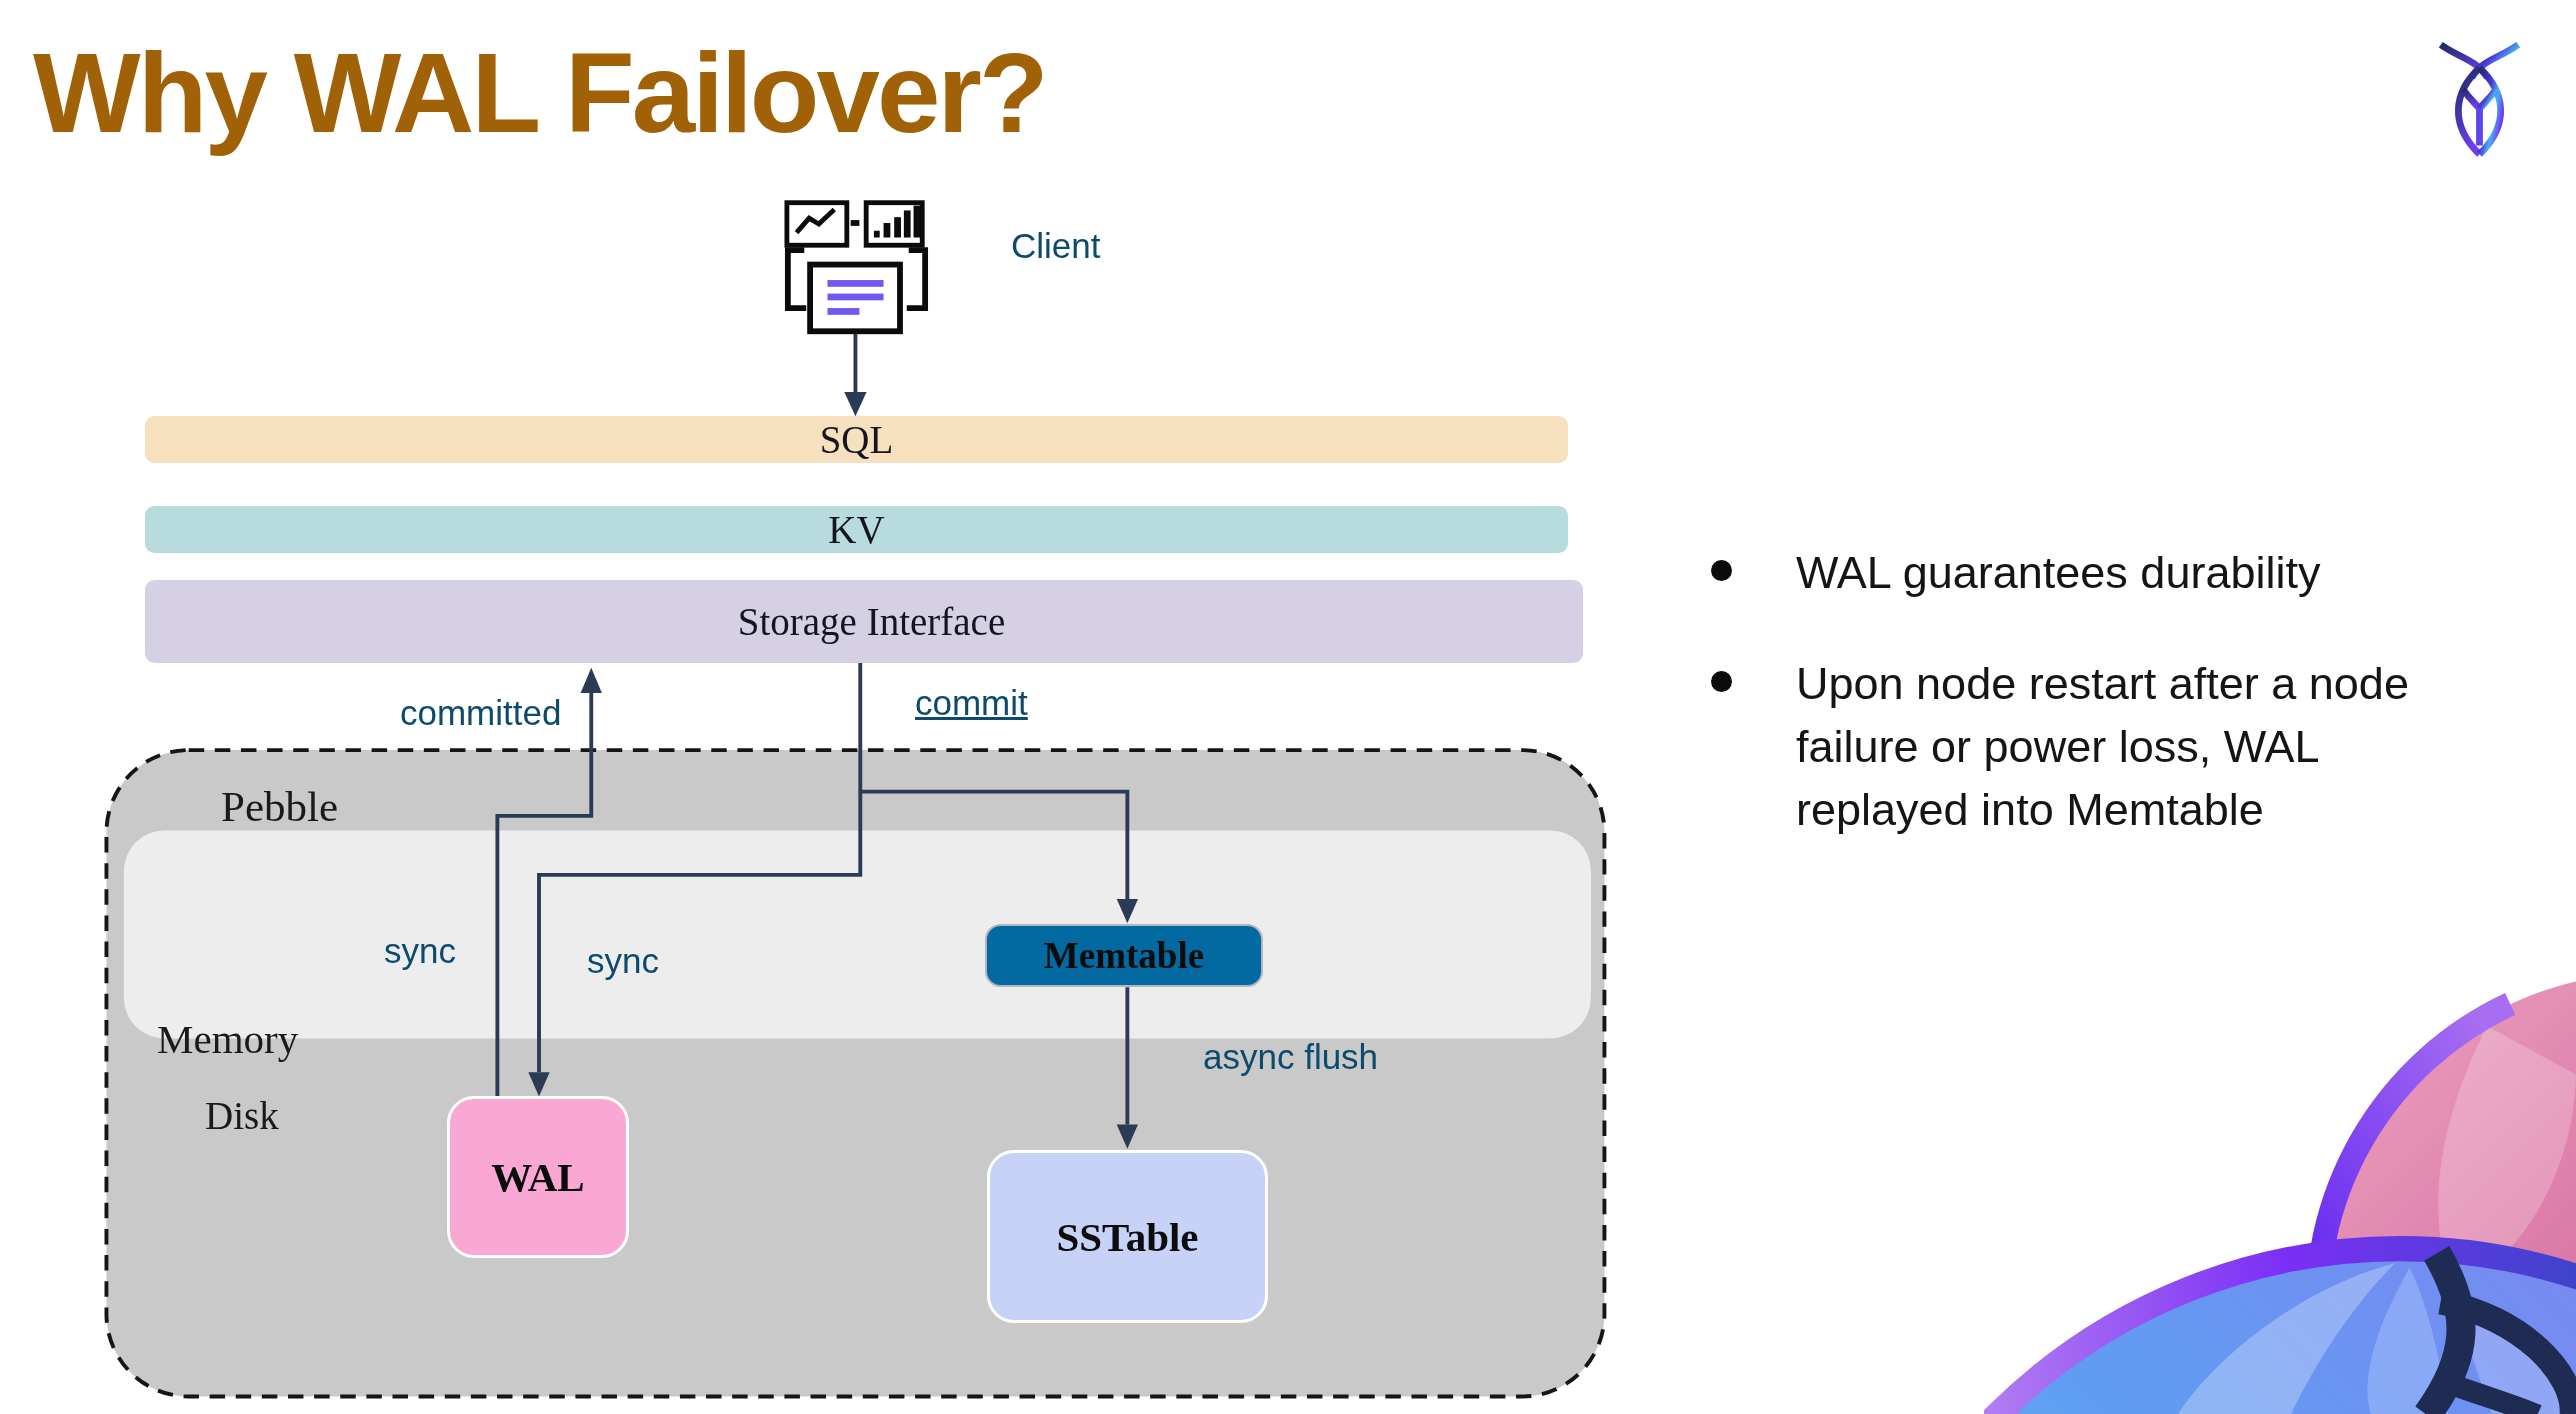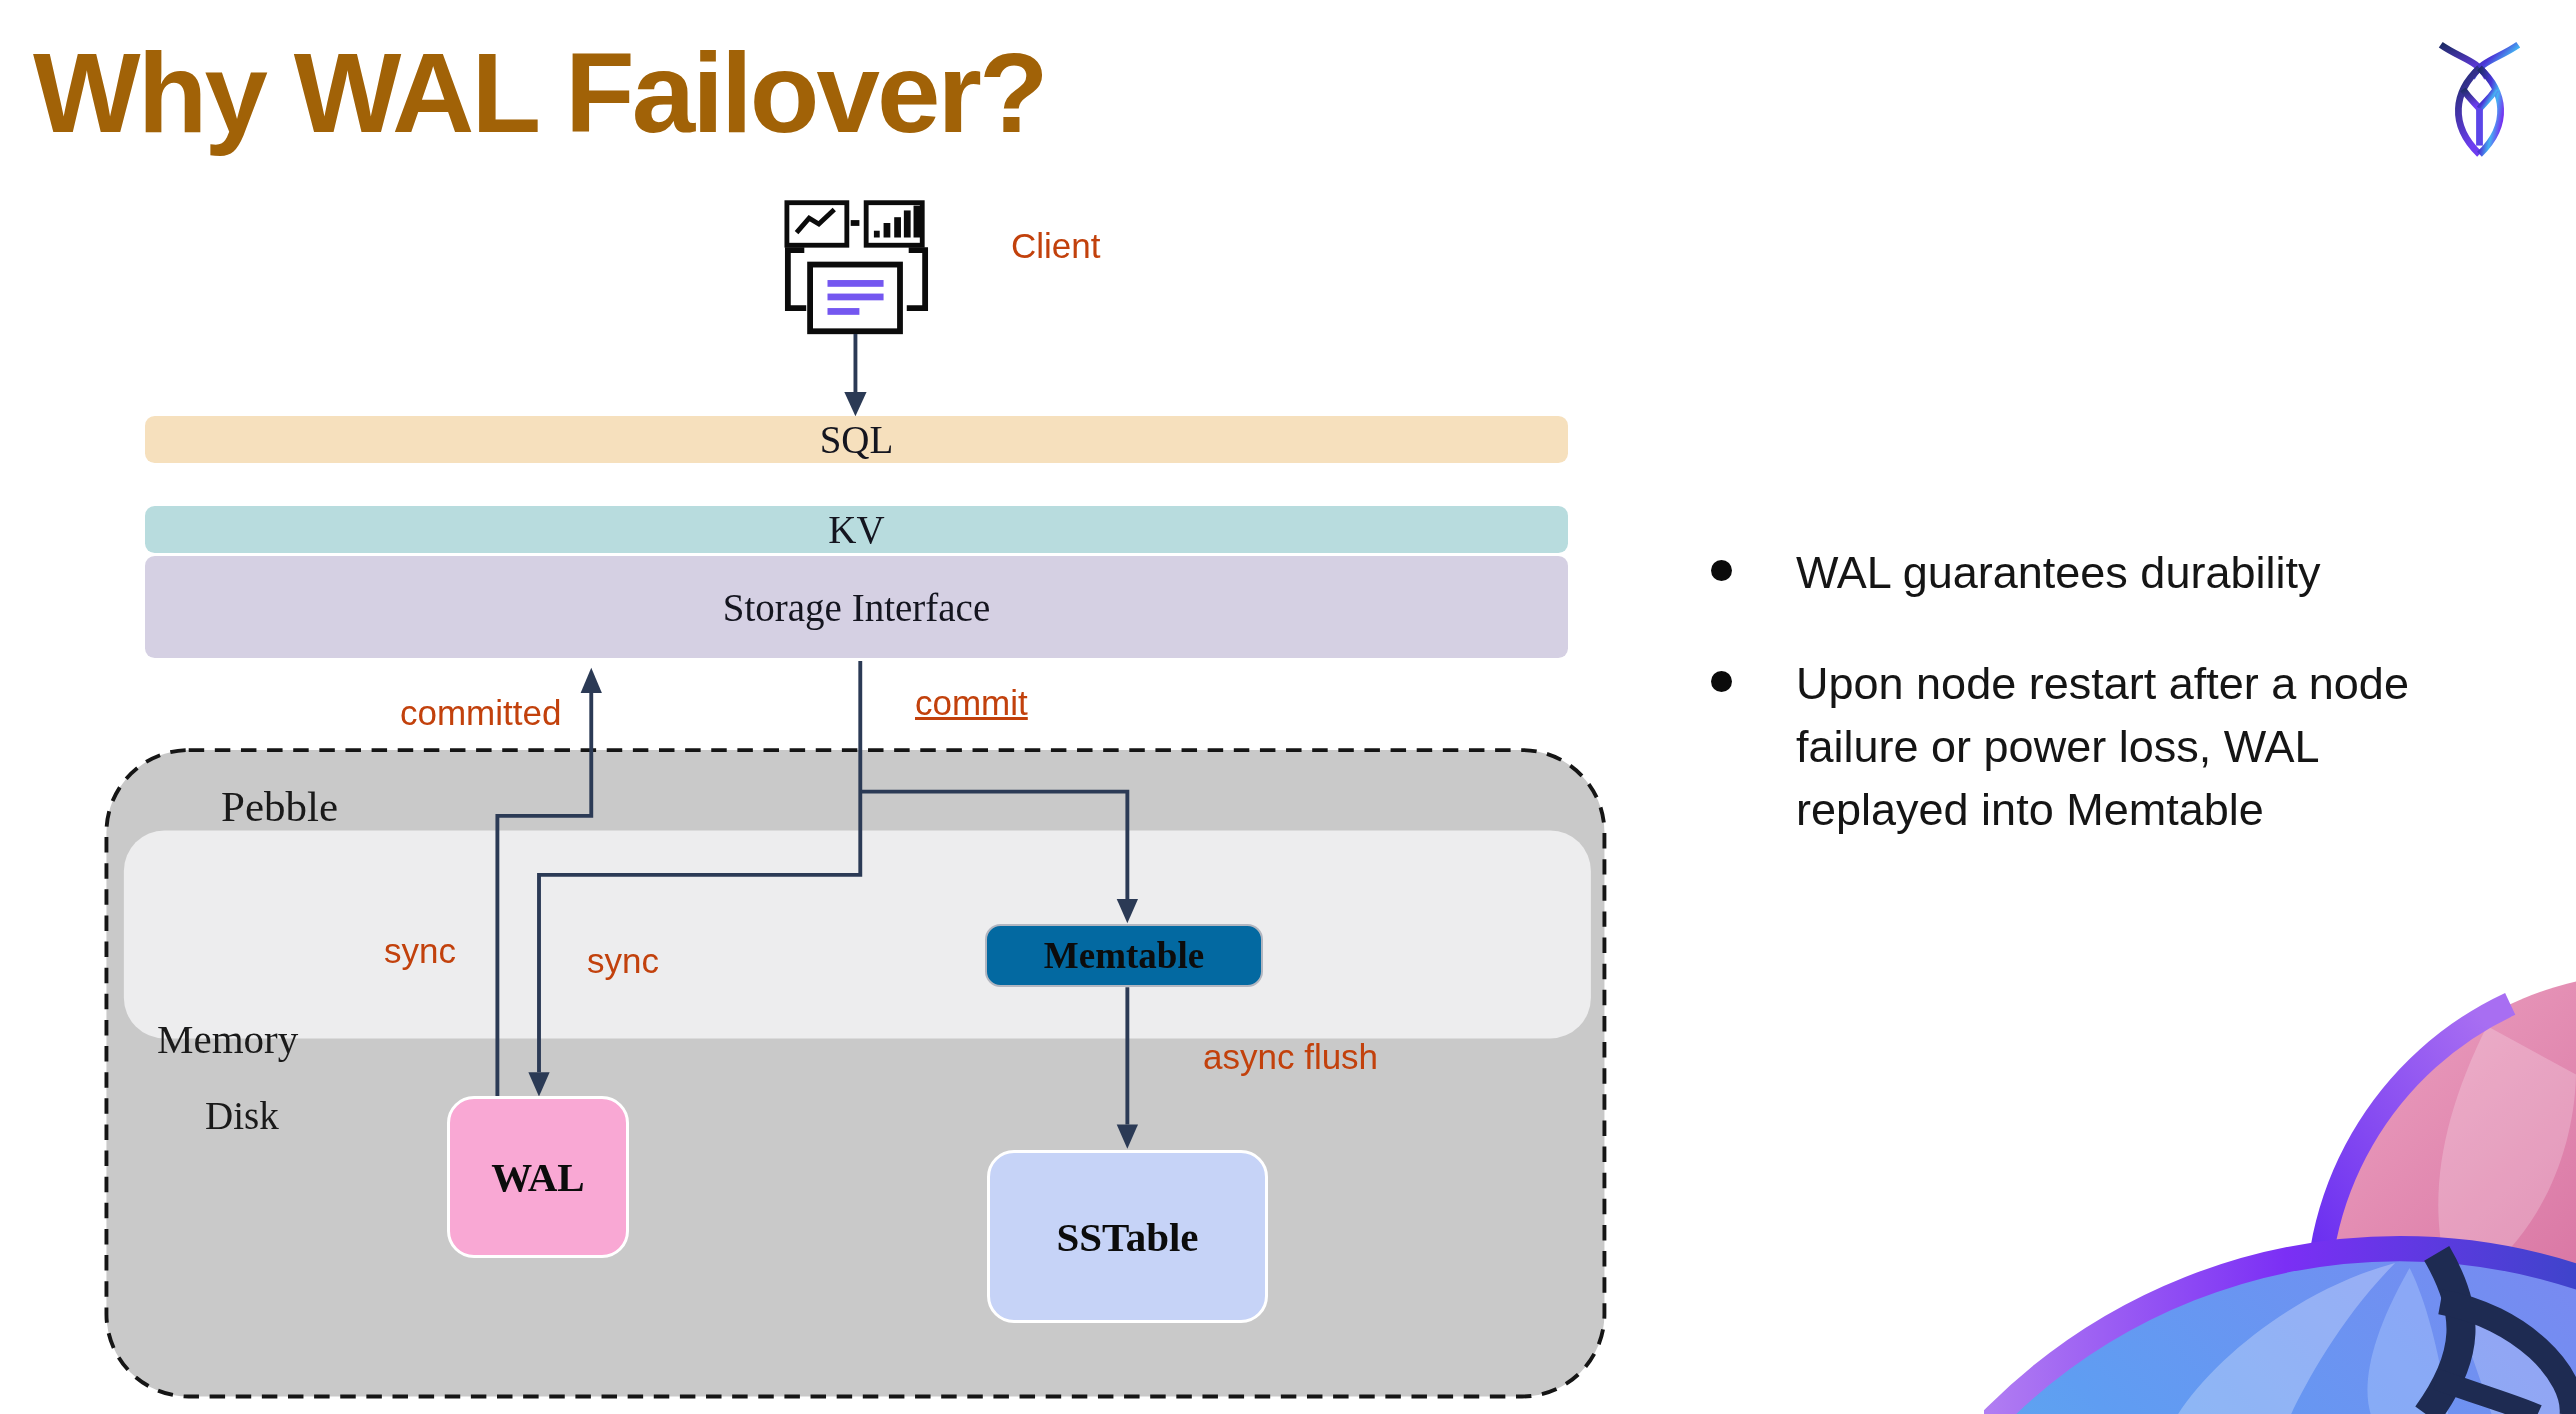--- a/index.html
+++ b/index.html
@@ -7,22 +7,22 @@
          font-family:"Liberation Sans",sans-serif;}
   .abs{position:absolute;}
   .page-title{left:33px;top:27px;font-size:114px;font-weight:800;letter-spacing:-2.9px;
               color:#a16207;white-space:nowrap;}
   svg.overlay{left:0;top:0;z-index:1;}
   .layer-bar{left:145px;width:1423px;border-radius:9.7px;z-index:2;
              display:flex;align-items:center;justify-content:center;
              font-family:"Liberation Serif",serif;font-size:39px;color:#14151f;}
   .bar-sql{top:416px;height:47px;}
   .bar-kv{top:506px;height:47px;}
-  .bar-storage{top:556px;height:102px;}
-  .lbl-sans{font-size:35px;color:#c2410c;z-index:3;white-space:nowrap;}
+  .bar-storage{top:580px;height:83px;padding-left:15px;}
+  .lbl-sans{font-size:35px;color:#0c4a6e;z-index:3;white-space:nowrap;}
   .lbl-serif{font-family:"Liberation Serif",serif;color:#1a1a1a;z-index:3;white-space:nowrap;}
   .node{z-index:3;display:flex;align-items:center;justify-content:center;
         font-family:"Liberation Serif",serif;font-weight:bold;color:#0c0c0c;box-sizing:border-box;}
   .node-wal{left:447px;top:1096px;width:182px;height:162px;border:3.9px solid #ffffff;
             border-radius:27px;font-size:41px;}
   .node-memtable{left:985px;top:924px;width:278px;height:63px;border:2.9px solid #b2b6c0;
             border-radius:15.5px;font-size:37px;}
   .node-sstable{left:987px;top:1150px;width:281px;height:173px;border:3.9px solid #ffffff;
             border-radius:27px;font-size:41px;}
   .bullets{left:1711px;top:541px;width:803px;z-index:2;}

